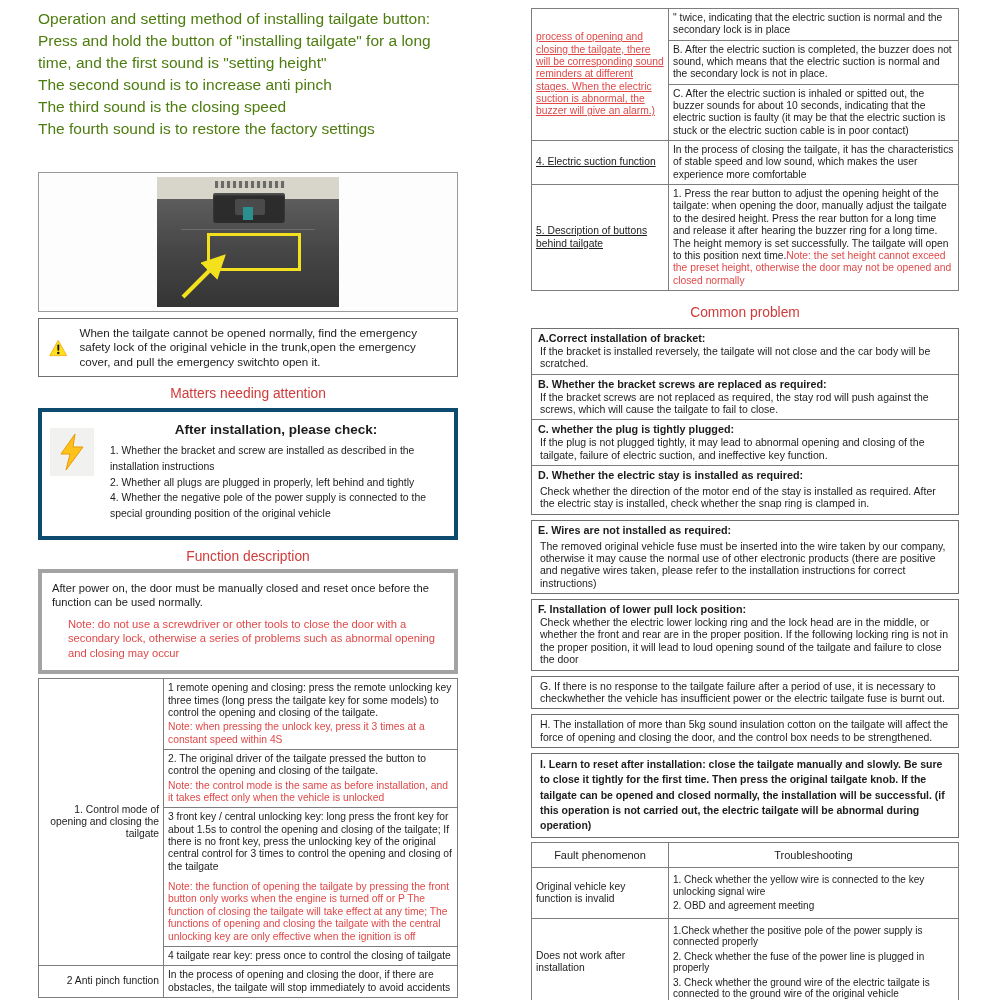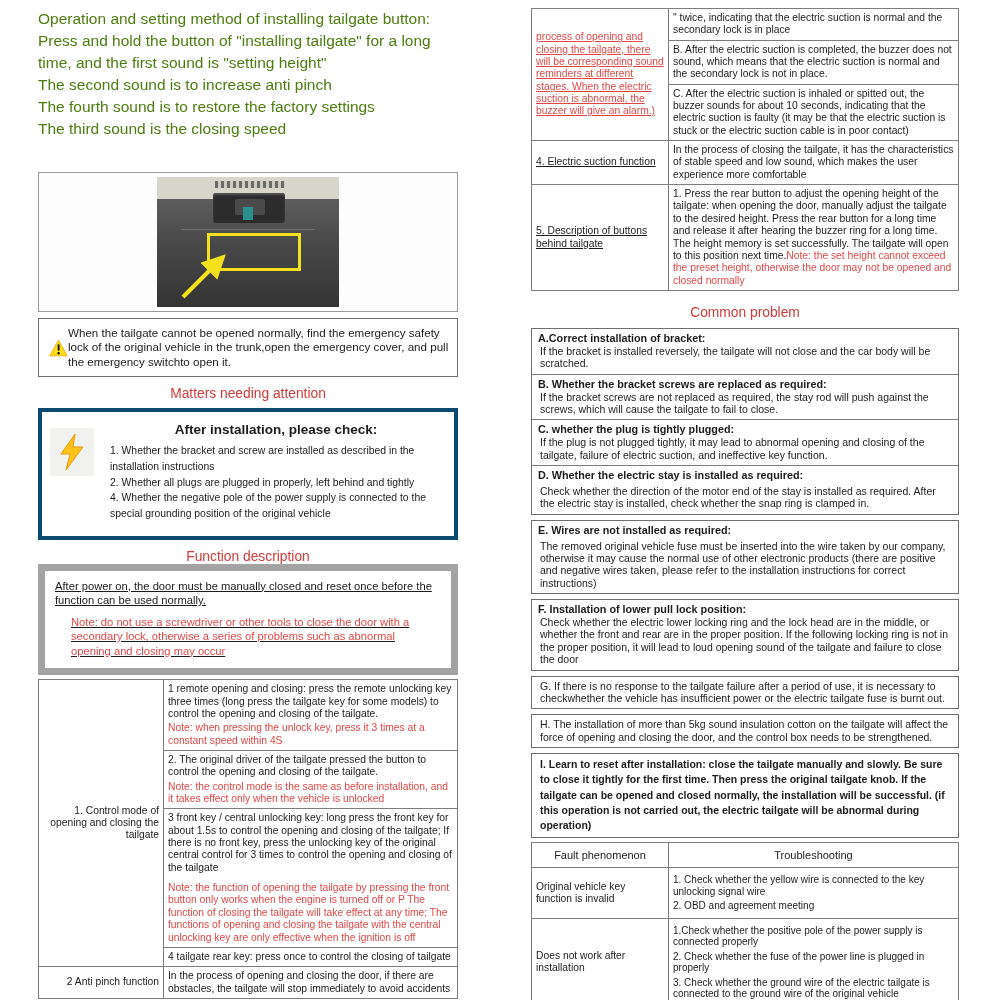--- a/index.html
+++ b/index.html
@@ -19,34 +19,34 @@
   .photo .vent { position:absolute; left:58px; top:4px; width:70px; height:7px; background:repeating-linear-gradient(90deg,#6a6a66 0 3px,#cfcdc2 3px 6px); }
   .photo .panel { position:absolute; left:0; top:22px; width:100%; height:108px; background:linear-gradient(180deg,#5d5d5d 0%,#474747 45%,#343434 100%); }
   .photo .latch { position:absolute; left:56px; top:16px; width:72px; height:30px; background:#2c2c2c; border-radius:3px; box-shadow:inset 0 2px 2px #555; }
   .photo .latch-inner { position:absolute; left:78px; top:22px; width:30px; height:16px; background:#4a4a4a; border-radius:2px; }
   .photo .teal-btn { position:absolute; left:86px; top:30px; width:10px; height:13px; background:#2a8f8f; }
   .photo .recess { position:absolute; left:24px; top:52px; width:134px; height:52px; border-top:1px solid #6c6c6c; }
   .photo .hl-rect { position:absolute; left:50px; top:56px; width:94px; height:38px; border:3px solid #f2e11c; }
   .photo svg.arrow { position:absolute; left:18px; top:70px; }
 
   
-  .warn-box { margin-top:6px; border:1px solid #6f6f6f; padding:7px 8px 7px 10px; display:flex; align-items:center; }
+  .warn-box { margin-top:6px; border:1px solid #6f6f6f; padding:7px 8px 7px 10px; display:flex; align-items:center; gap:12px; }
   .warn-text { font-size:11.6px; line-height:1.25; }
 
   .red-heading { margin-top:9px; text-align:center; color:#d13a3a; font-size:13.8px; }
 
   
   .check-box { margin-top:7px; border:4px solid #0c4a6e; padding:10px 6px 14px 8px; display:flex; gap:10px; }
   .check-icon-wrap { width:44px; height:48px; background:#f1f1ef; display:flex; align-items:center; justify-content:center; flex:0 0 auto; margin-top:6px; }
   .check-body { flex:1; }
   .check-title { text-align:center; font-size:13.5px; font-weight:600; margin-bottom:6px; }
   .check-item { font-size:10.4px; line-height:1.5; padding-left:6px; }
 
   
-  .func-box { border:7px solid #a3a3a3; padding:8px 8px 10px 10px;text-decoration:underline; }
+  .func-box { margin-top:5px; border:4px solid #a3a3a3; padding:8px 8px 10px 10px; }
   .func-text { font-size:11.2px; line-height:1.3; }
   .note { color:#e04848; }
   .func-note { font-size:11.2px; line-height:1.3; margin-top:7px; padding-left:16px; padding-right:6px; }
 
   
   table.grid { border-collapse:collapse; width:100%; margin-top:4px; }
   table.grid td { border:1px solid #7d7d7d; vertical-align:middle; padding:3px 4px; font-size:10.3px; line-height:1.2; }
   td.lbl { width:125px; text-align:right; font-size:11px; }
   td.lbl-left { width:137px; text-align:left; vertical-align:top; font-size:10.8px;text-decoration:underline; }
   .cell-note { margin-top:2px; }
@@ -71,22 +71,22 @@
 <body>
 
 <div class="page">
 
   <div class="col-left">
 
     <div class="intro">
       <div>Operation and setting method of installing tailgate button:</div>
       <div>Press and hold the button of "installing tailgate" for a long time, and the first sound is "setting height"</div>
       <div>The second sound is to increase anti pinch</div>
+      <div>The third sound is the closing speed</div>
       <div>The fourth sound is to restore the factory settings</div>
-      <div>The third sound is the closing speed</div>
     </div>
 
     <div class="photo-frame">
       <div class="photo">
         <div class="top-strip"></div>
         <div class="vent"></div>
         <div class="panel"></div>
         <div class="latch"></div>
         <div class="latch-inner"></div>
         <div class="teal-btn"></div>

